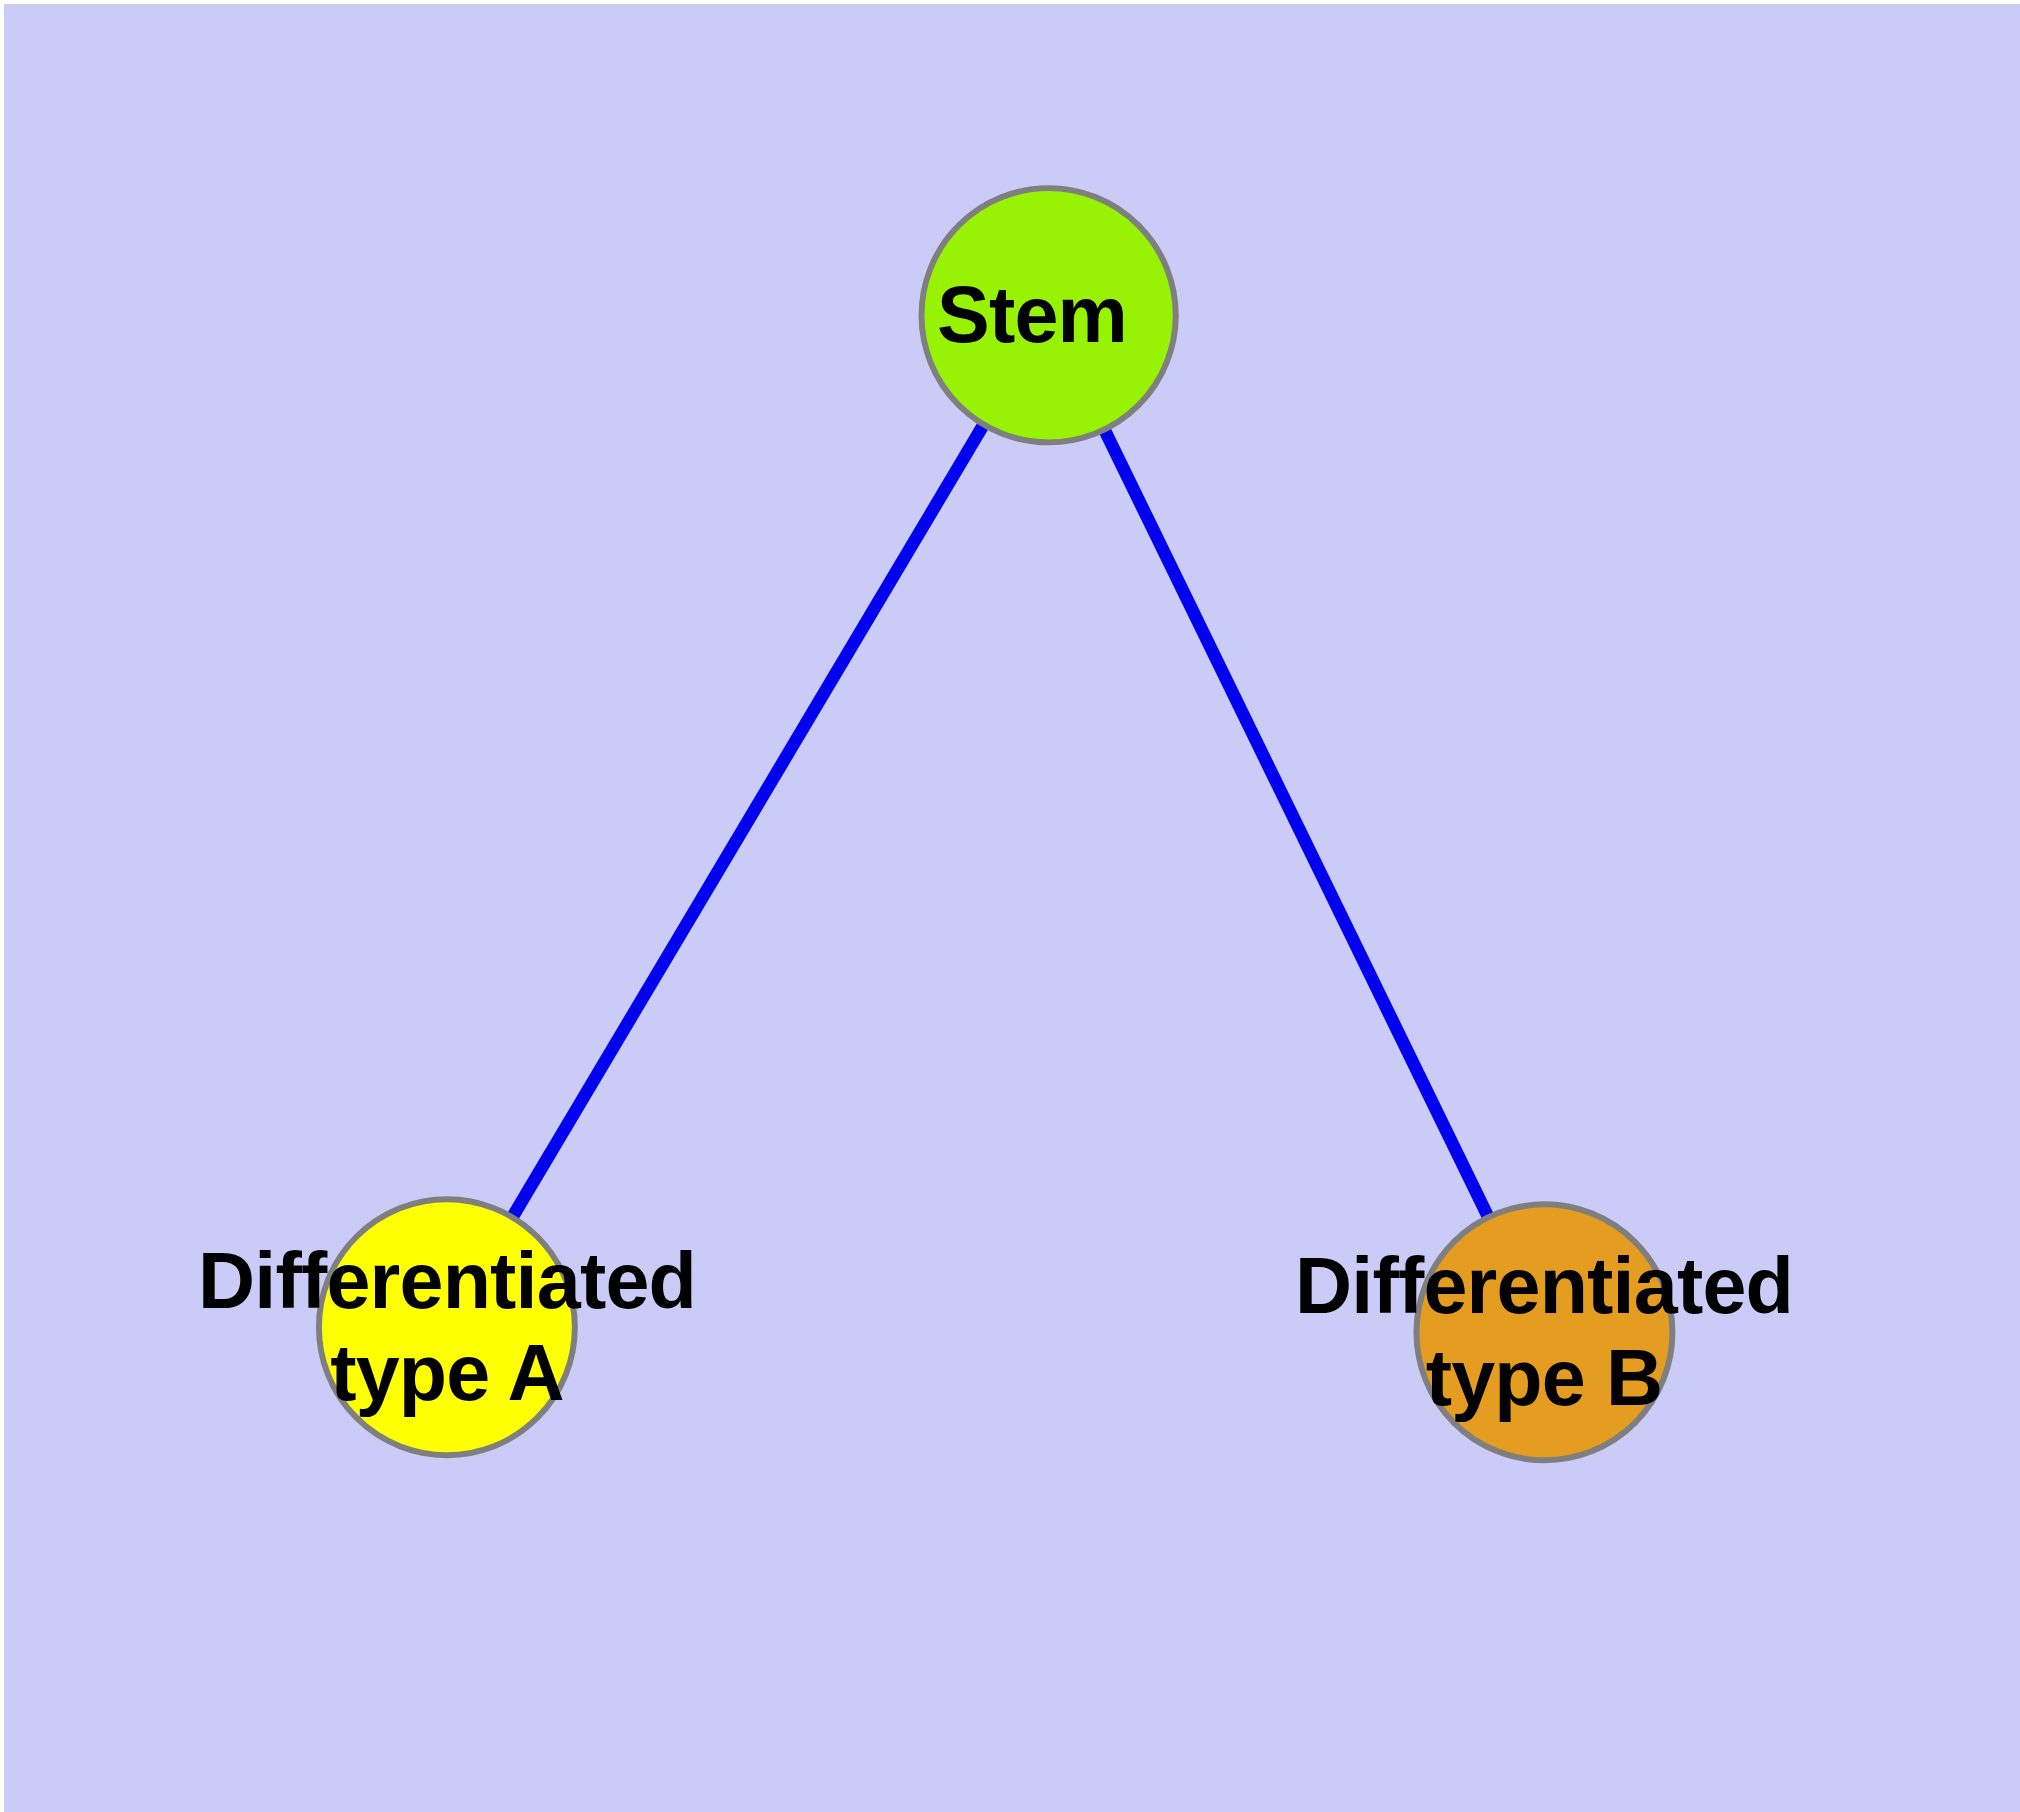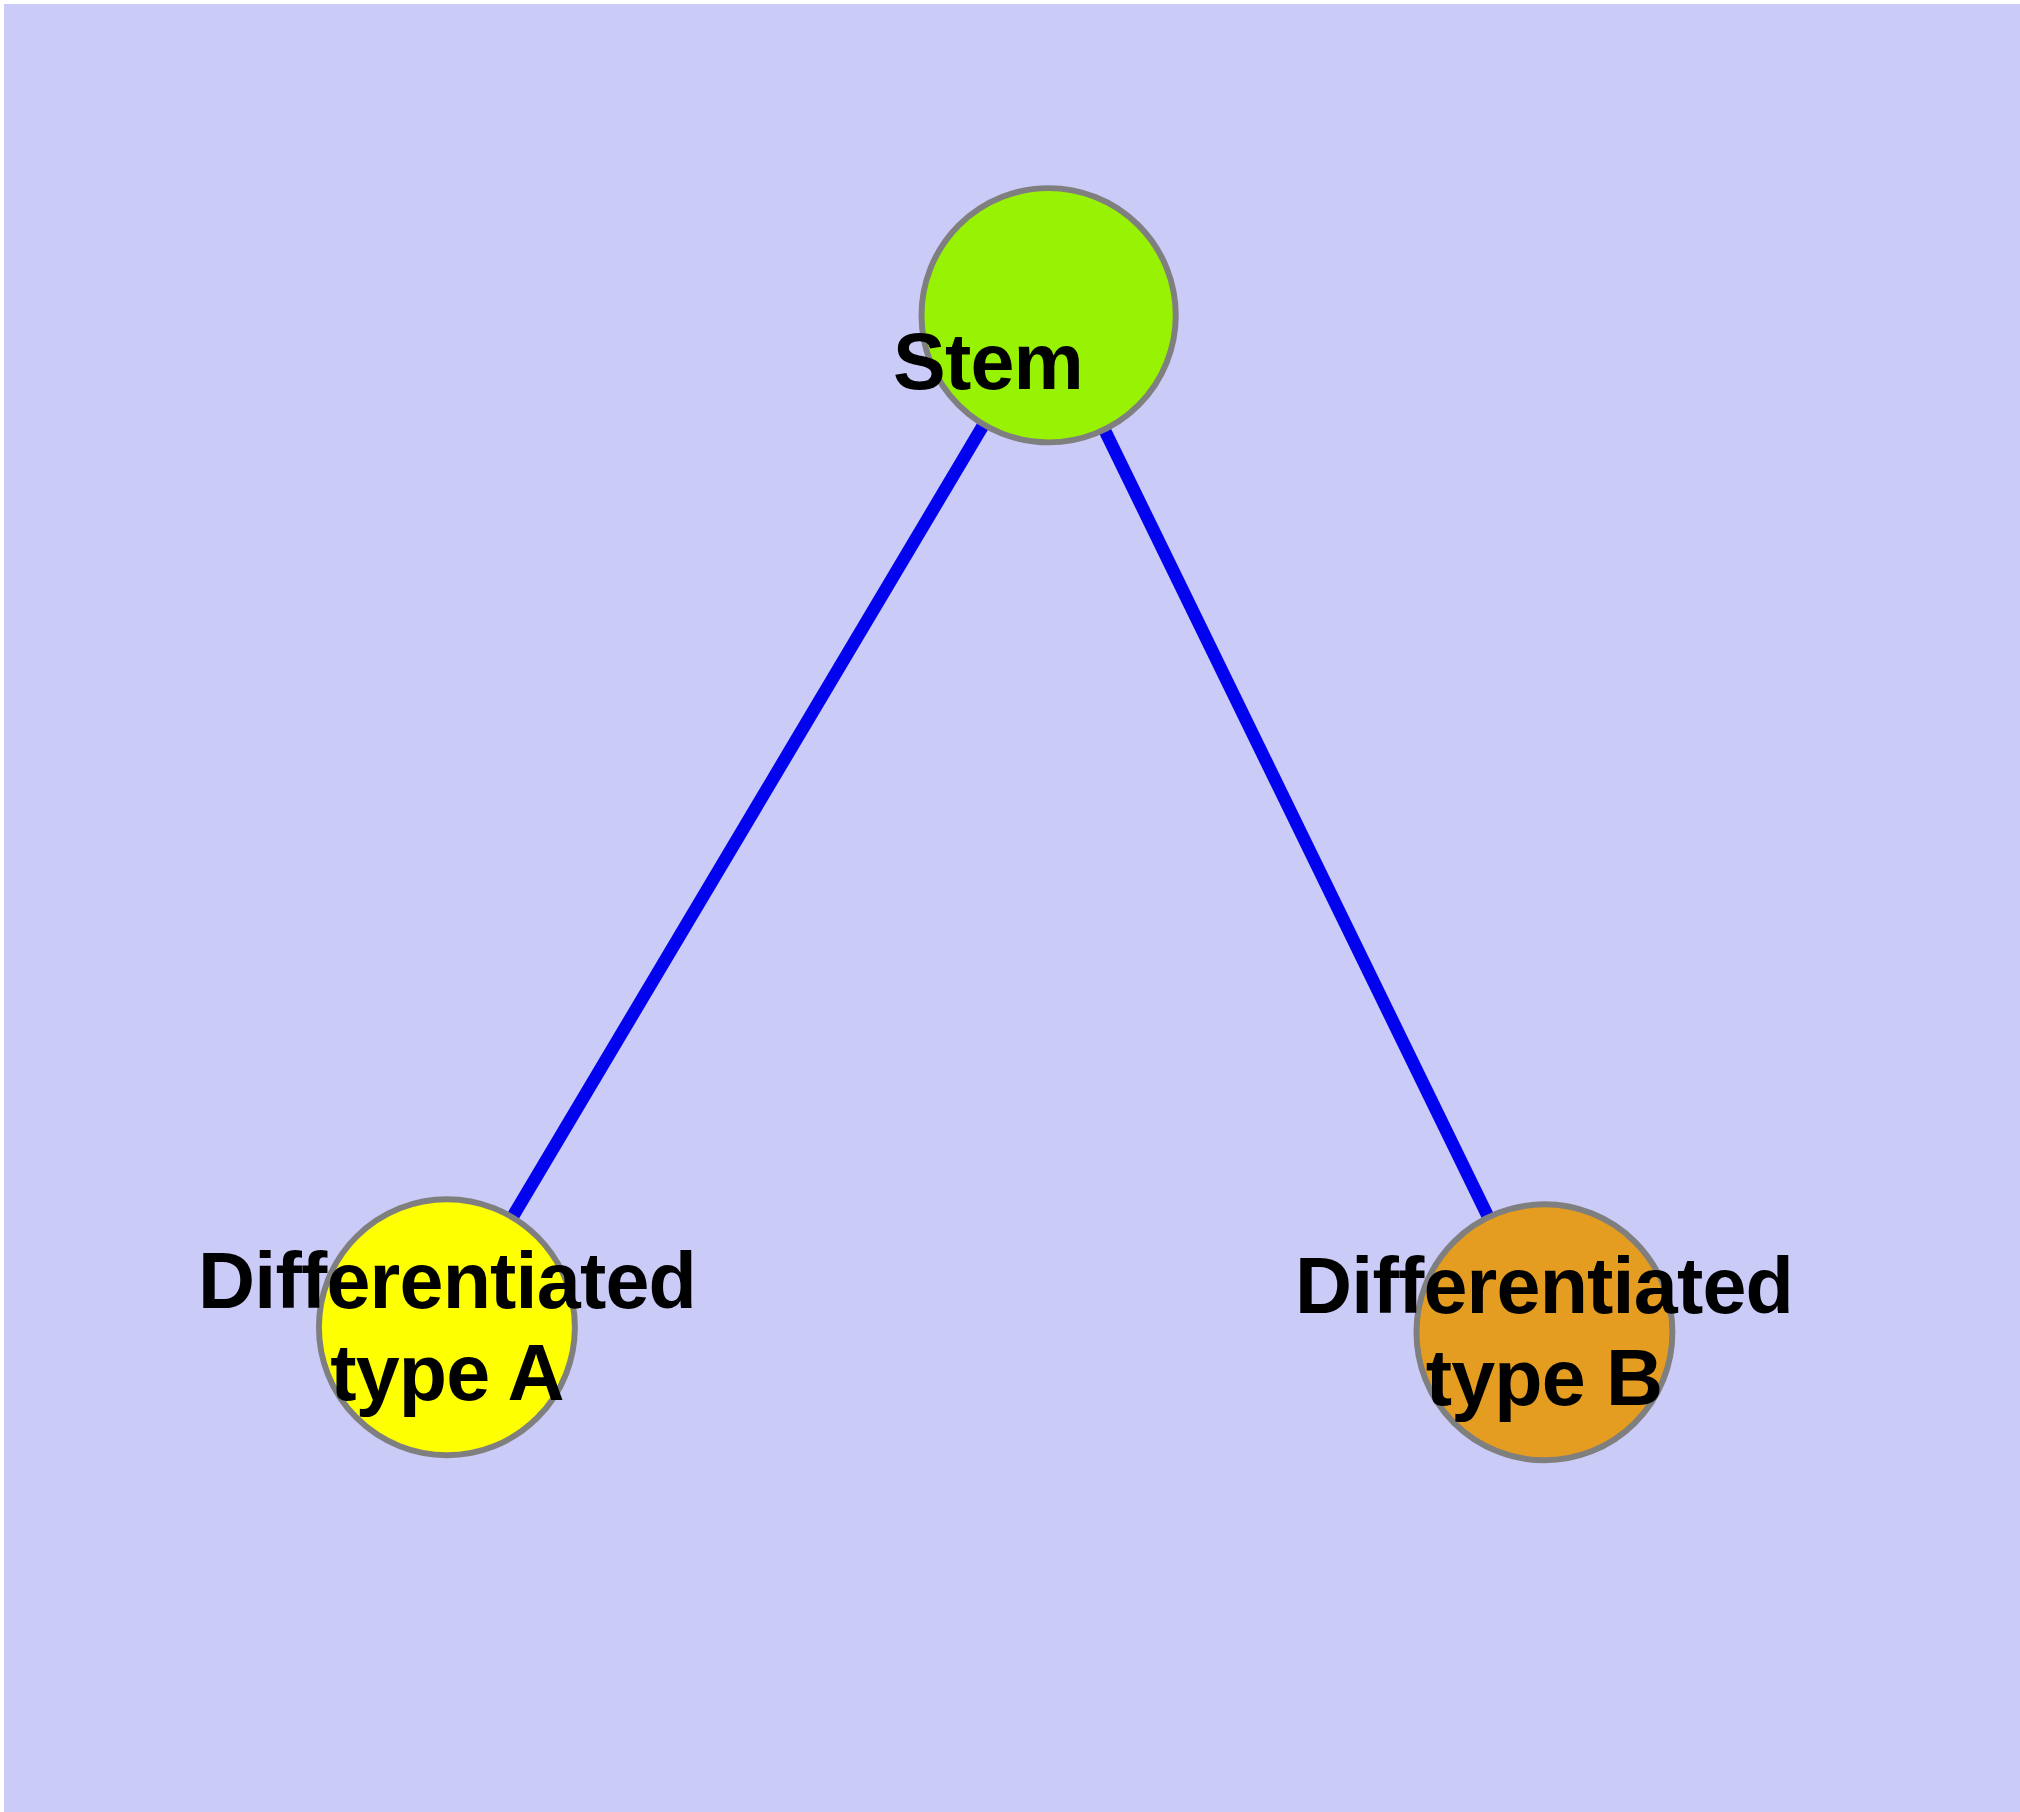--- a/index.html
+++ b/index.html
@@ -51,20 +51,20 @@
 <div class="canvas" style="background: rgb(203, 203, 248);"></div>
 
 <svg class="graph" viewBox="0 0 2384 2138" xmlns="http://www.w3.org/2000/svg">
   <line class="edge" x1="1237" y1="372" x2="527" y2="1566" stroke="#0202ee"></line>
   <line class="edge" x1="1237" y1="372" x2="1822" y2="1572" stroke="#0202ee"></line>
   <circle class="node" cx="1237" cy="372" r="150" fill="#97f303" stroke="#7f7f7f"></circle>
   <circle class="node" cx="527" cy="1566" r="151" fill="#feff00" stroke="#7f7f7f"></circle>
   <circle class="node" cx="1822" cy="1572" r="151" fill="#e49d20" stroke="#7f7f7f"></circle>
 </svg>
 
-<div class="node-label" style="left: 988px; top: 315px; color: rgb(0, 0, 0); margin-top: 47px;">Stem</div>
+<div class="node-label" style="left: 1032px; top: 315px; color: rgb(0, 0, 0);">Stem</div>
 
 <div class="node-label" style="left: 447px; top: 1327px; color: rgb(0, 0, 0);">Differentiated
 type A</div>
 
 <div class="node-label" style="left: 1544px; top: 1332px; color: rgb(0, 0, 0);">Differentiated
 type B</div>
 
 
 </body></html>

